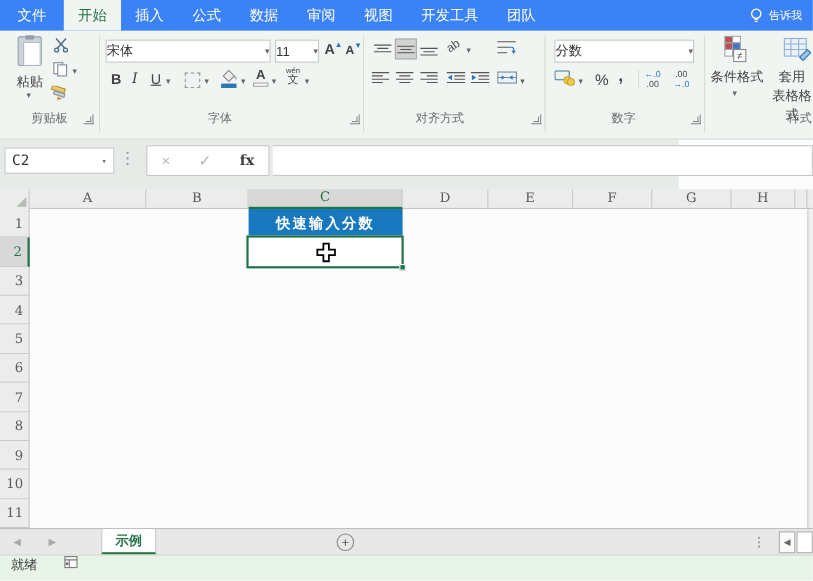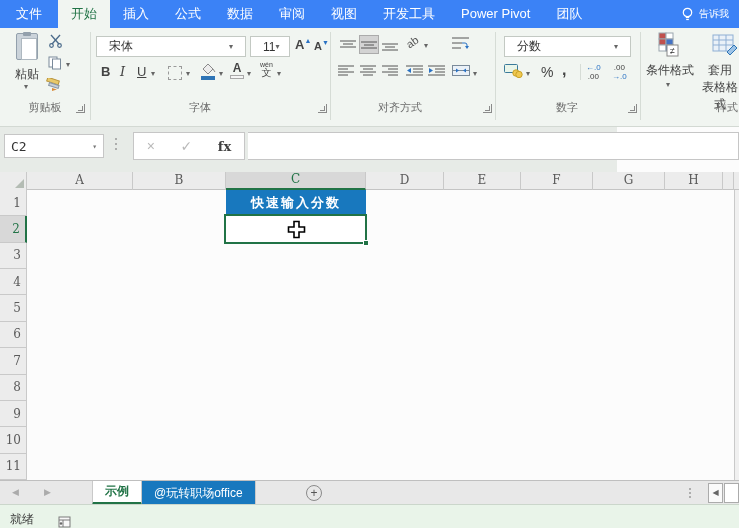--- a/index.html
+++ b/index.html
@@ -13,21 +13,21 @@
   .rtab.active { background:#F1F5F1; color:#217346; }
   .tellme { margin-left:auto; display:flex; align-items:center; color:#fff; font-size:10px; white-space:nowrap; padding-left:4px; min-width:62px; }
   .tellme svg { margin-right:5px; flex:0 0 auto; }
 
   
   .ribbon { position:absolute; top:28px; left:0; width:739px; height:99px; background:#F1F5F1; border-bottom:1px solid #D3D9D3; font-size:12px; color:#444; }
   .vdiv { position:absolute; top:4px; height:88px; width:1px; background:#D6DCD6; }
   .grp-label { position:absolute; top:72px; height:14px; font-size:11px; color:#6B6B6B; text-align:center; }
   .launcher { position:absolute; top:76px; width:9px; height:9px; border-right:1px solid #8A8A8A; border-bottom:1px solid #8A8A8A; }
   .launcher::after { content:""; position:absolute; right:1px; bottom:1px; width:4px; height:4px; border-right:1px solid #8A8A8A; border-bottom:1px solid #8A8A8A; }
-  .combo { position:absolute; height:21px; background:#fff; border:1px solid #C3C9C3; display:flex; align-items:center; padding:0 12px; font-size:12px; color:#333; }
+  .combo { position:absolute; height:21px; background:#fff; border:1px solid #C3C9C3; display:flex; align-items:center; padding:0 0; font-size:12px; color:#333; }
   .combo .arr { margin-left:auto; font-size:8px; color:#666; }
   .mini-arr { font-size:8px; color:#666; position:absolute; }
   .btn-txt { position:absolute; color:#444; }
   .iconbox { position:absolute; display:flex; align-items:center; justify-content:center; }
   .selbox { background:#D3D3D3; border:1px solid #ABABAB; }
 
   
   .clipboard-icon { position:absolute; left:16px; top:5px; width:22px; height:27px; background:#CBD3DA; border:1px solid #93A0AC; border-radius:2px; }
   .clipboard-icon::before { content:""; position:absolute; left:6px; top:-2px; width:8px; height:4px; background:#93A0AC; border-radius:1px; }
   .clipboard-icon::after { content:""; position:absolute; left:4px; top:4px; width:14px; height:20px; background:#fff; border:1px solid #AEB8C0; }
@@ -70,40 +70,39 @@
   .stab { font-size:12px; padding:0 12px; display:flex; align-items:center; border-right:1px solid #C9C9C9; color:#444; background:#E8E8E8; white-space:nowrap; }
   .stab.active { background:#fff; color:#217346; font-weight:bold; border-left:1px solid #C9C9C9; border-bottom:3px solid #217346; }
   .stab.colored { color:#fff; }
   .addsheet { position:absolute; left:306px; top:4px; width:16px; height:16px; border:1px solid #8A8A8A; border-radius:50%; color:#555; font-size:12px; line-height:14px; text-align:center; }
   .hdots { position:absolute; left:689px; top:7px; display:flex; flex-direction:column; gap:2px; }
   .hdots i { width:2px; height:2px; background:#9A9A9A; border-radius:50%; }
   .hs-btn { position:absolute; left:708px; top:2px; width:15px; height:20px; background:#FAFAFA; border:1px solid #ABABAB; color:#666; font-size:8px; text-align:center; line-height:18px; }
   .hs-thumb { position:absolute; left:724px; top:2px; width:15px; height:20px; background:#FFFFFF; border:1px solid #ABABAB; }
 
   
-  .statusbar { position:absolute; top:504px; left:0; width:739px; height:24px; background:#E9F4E9; border-top:1px solid #CBD6CB; display:flex; align-items:flex-end; }
+  .statusbar { position:absolute; top:504px; left:0; width:739px; height:24px; background:#E9F4E9; border-top:1px solid #CBD6CB; display:flex; align-items:flex-start; }
   .status-mode { font-size:12px; color:#3A3A3A; margin-left:10px; }
   .macro-icon { margin-left:24px; }
 </style>
 </head>
 <body>
 
 <div class="stage">
 
   <div class="titlebar">
     <div class="rtab file">文件</div>
     <div id="ribbon-tabs" style="display:flex;">
         <div class="rtab active">开始</div>
         <div class="rtab">插入</div>
         <div class="rtab">公式</div>
         <div class="rtab">数据</div>
         <div class="rtab">审阅</div>
         <div class="rtab">视图</div>
         <div class="rtab">开发工具</div>
-        <div class="rtab">Power Pivot</div>
         <div class="rtab">团队</div>
       </div>
     <div class="tellme">
       <svg width="13" height="15" viewBox="0 0 13 15">
         <circle cx="6.5" cy="5.5" r="4.2" fill="none" stroke="#fff" stroke-width="1.2"></circle>
         <line x1="4.8" y1="10.5" x2="8.2" y2="10.5" stroke="#fff" stroke-width="1.2"></line>
         <line x1="5.2" y1="12.5" x2="7.8" y2="12.5" stroke="#fff" stroke-width="1.2"></line>
       </svg>
       <span>告诉我</span>
     </div>
@@ -403,21 +402,20 @@
       </svg>
     </div>
   </div>
   <div class="vscroll"></div>
 
   <div class="tabbar">
     <div class="navarr" style="left:12px;">◀</div>
     <div class="navarr" style="left:44px;">▶</div>
     <div class="sheettabs" id="sheettabs">
         <div class="stab active">示例</div>
-        <div class="stab colored" style="background: rgb(24, 120, 190);">@玩转职场office</div>
       </div>
     <div class="addsheet">+</div>
     <div class="hdots">
         <i></i>
         <i></i>
         <i></i>
       </div>
     <div class="hs-btn">◀</div>
     <div class="hs-thumb"></div>
   </div>

